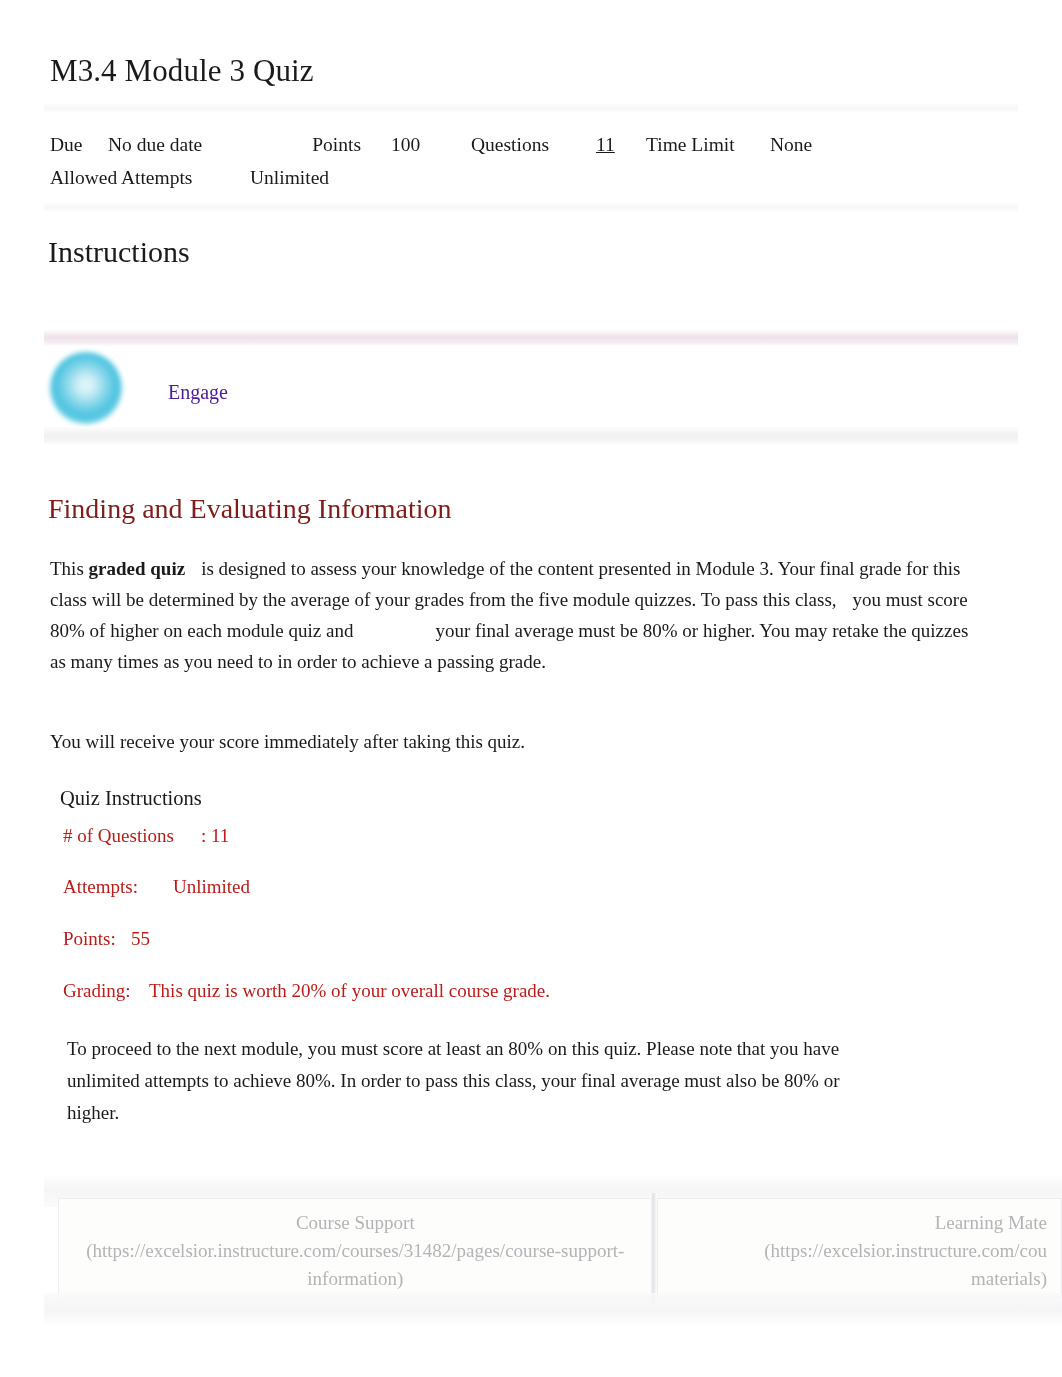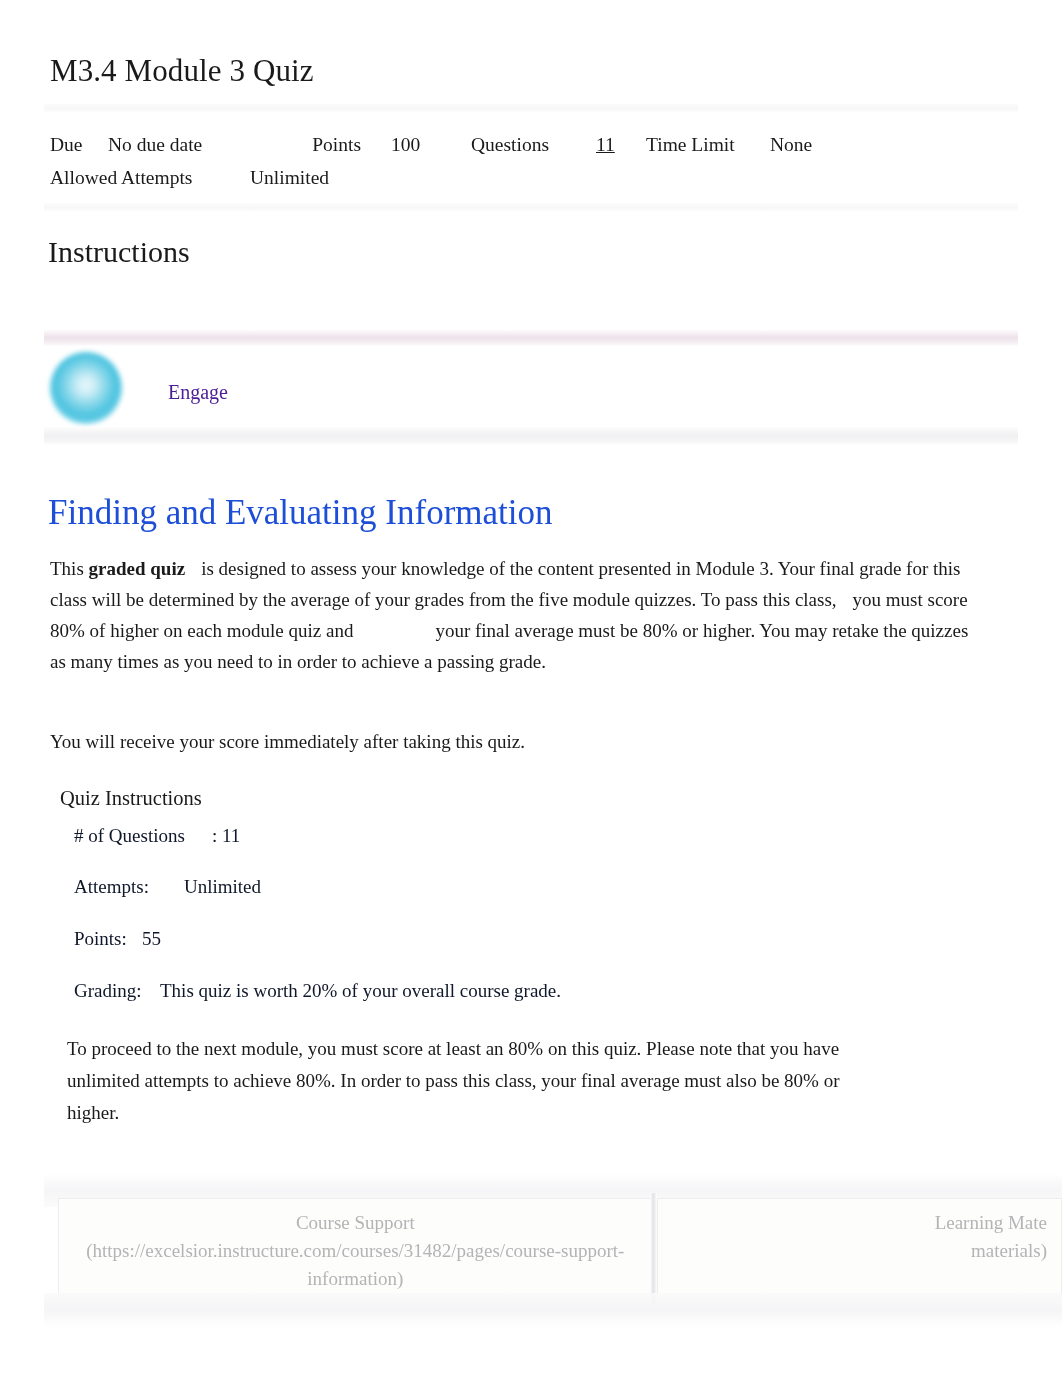--- a/index.html
+++ b/index.html
@@ -138,23 +138,23 @@
     font-size: 20px;
     color: #4c1d95;
     line-height: 1.2;
   }
 
   
   .section-heading {
     position: absolute;
     left: 48px;
     top: 492px;
-    font-size: 35px;
+    font-size: 28px;
     font-weight: normal;
-    color: #1d4ed8;
+    color: #7f1d1d;
     margin: 0;
     line-height: 1.2;
     text-align: center;
   }
 
   .body-para {
     position: absolute;
     left: 50px;
     width: 932px;
     font-size: 19px;
@@ -177,23 +177,23 @@
     width: 900px;
   }
   .qi-title {
     font-size: 20.5px;
     color: #1a1a1a;
     line-height: 1.2;
     margin: 0 0 14px 2px;
   }
   .qi-line {
     font-size: 19px;
-    color: #0f172a;
-    line-height: 1.2;
-    margin: 0 0 29px 16px;
+    color: #b91c1c;
+    line-height: 1.2;
+    margin: 0 0 29px 5px;
     white-space: nowrap;
   }
   .qi-key { display: inline-block; }
   .k-q { width: 138px; }
   .k-a { width: 110px; }
   .k-p { width: 68px; }
   .k-g { width: 86px; }
 
   .qi-para {
     position: absolute;
@@ -316,20 +316,21 @@
   <div class="footer-wrap">
     <div class="footer-bg-top"></div>
 
     <div class="footer-table">
       <div class="footer-cell left blurred-soft">
         <span class="fc-title">Course Support</span>
         <span class="fc-url">(https://excelsior.instructure.com/courses/31482/pages/course-support-information)</span>
       </div>
       <div class="footer-cell right blurred-soft">
         <span class="fc-title">Learning Mate</span>
+        <span class="fc-url">(https://excelsior.instructure.com/cou</span>
         <span class="fc-url">materials)</span>
       </div>
     </div>
 
     <div class="footer-divider"></div>
     <div class="footer-bg-bottom"></div>
   </div>
 
 </div>
 

